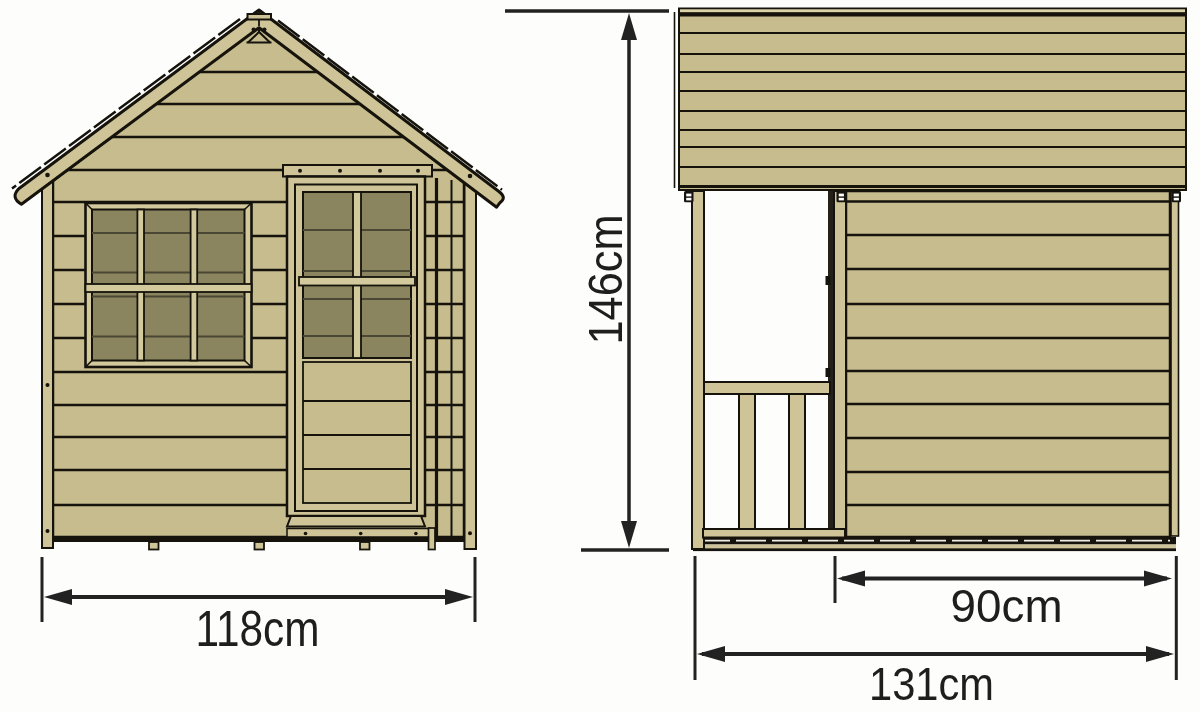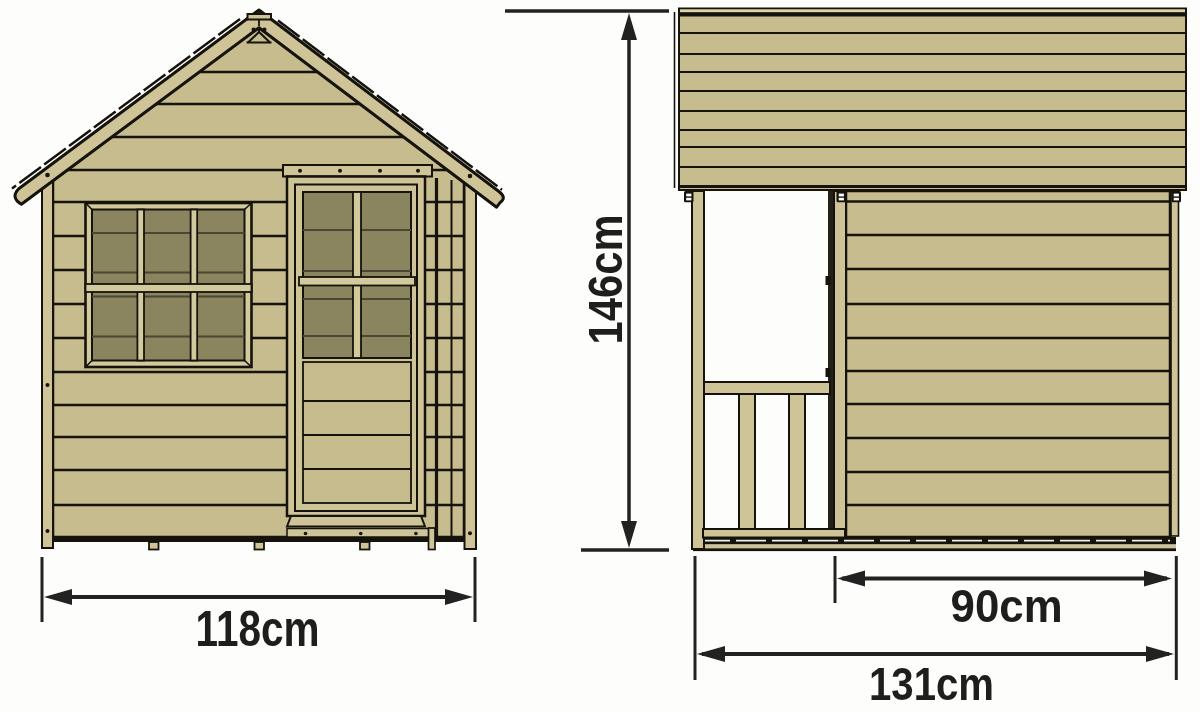--- a/index.html
+++ b/index.html
@@ -1,16 +1,16 @@
 <!DOCTYPE html>
 <html><head>
 <meta charset="utf-8">
 <style>
   html,body{margin:0;padding:0;background:#fdfdfc;}
-  #wrap{width:1200px;height:712px;position:relative;background:#fdfdfc;font-family:"Liberation Sans",sans-serif;font-weight:bold;}
+  #wrap{width:1200px;height:712px;position:relative;background:#fdfdfc;font-family:"Liberation Sans",sans-serif;}
   svg{display:block;}
 </style>
 </head>
 <body>
 <div id="wrap">
 <svg width="1200" height="712" viewBox="0 0 1200 712" xmlns="http://www.w3.org/2000/svg">
 <defs>
   <clipPath id="frontwall">
     <polygon points="53,537 53,180.7 259,26.5 464,182.5 464,537"></polygon>
   </clipPath>

